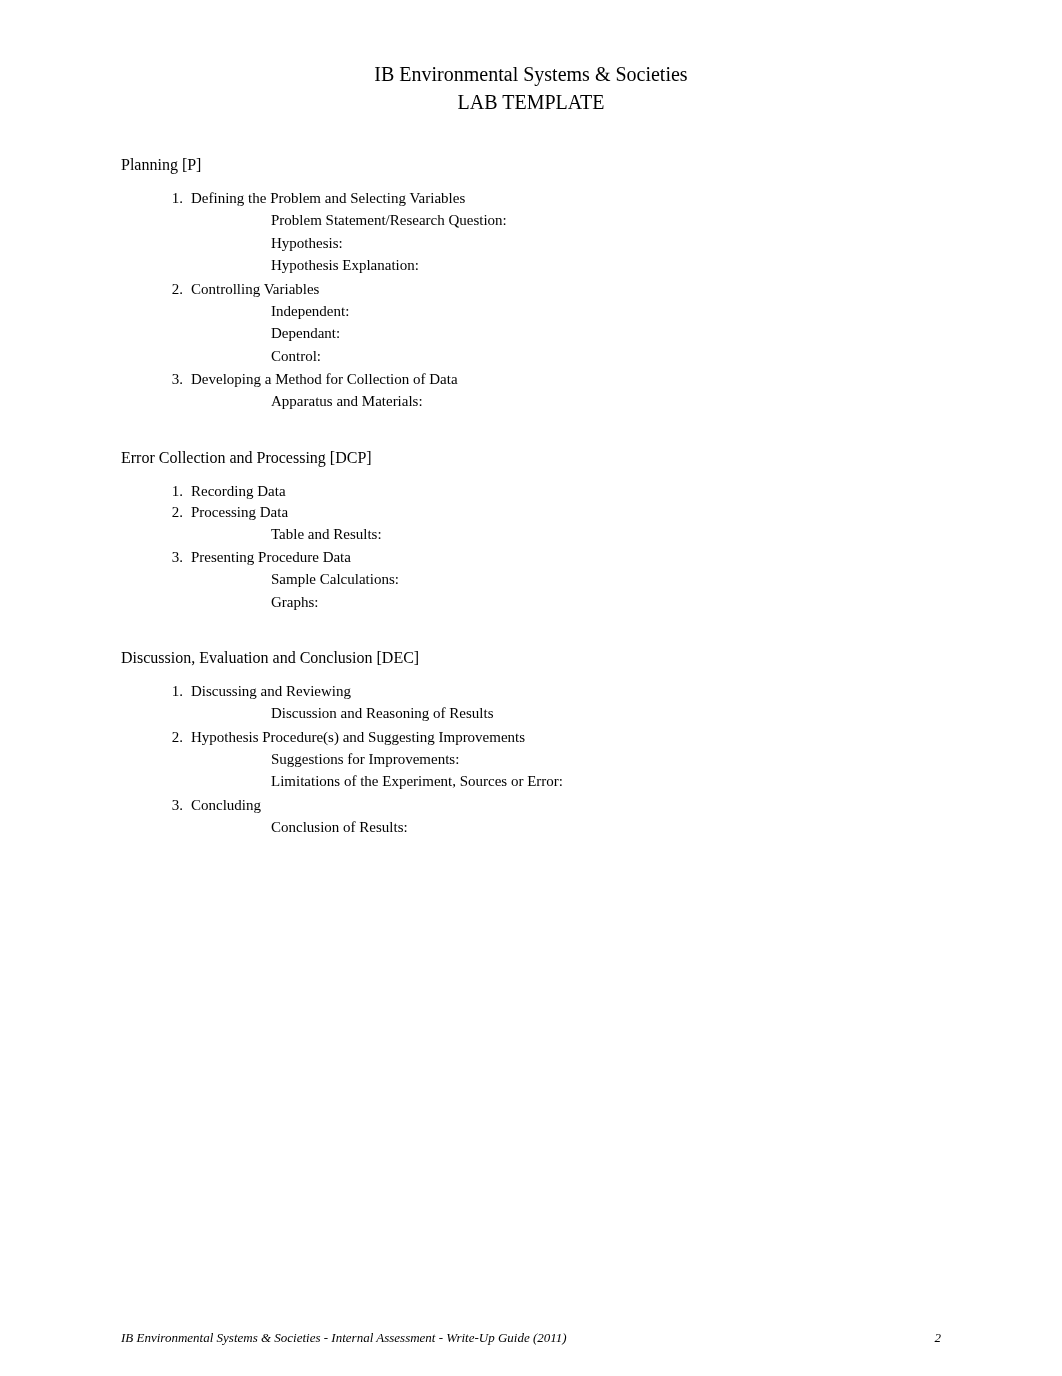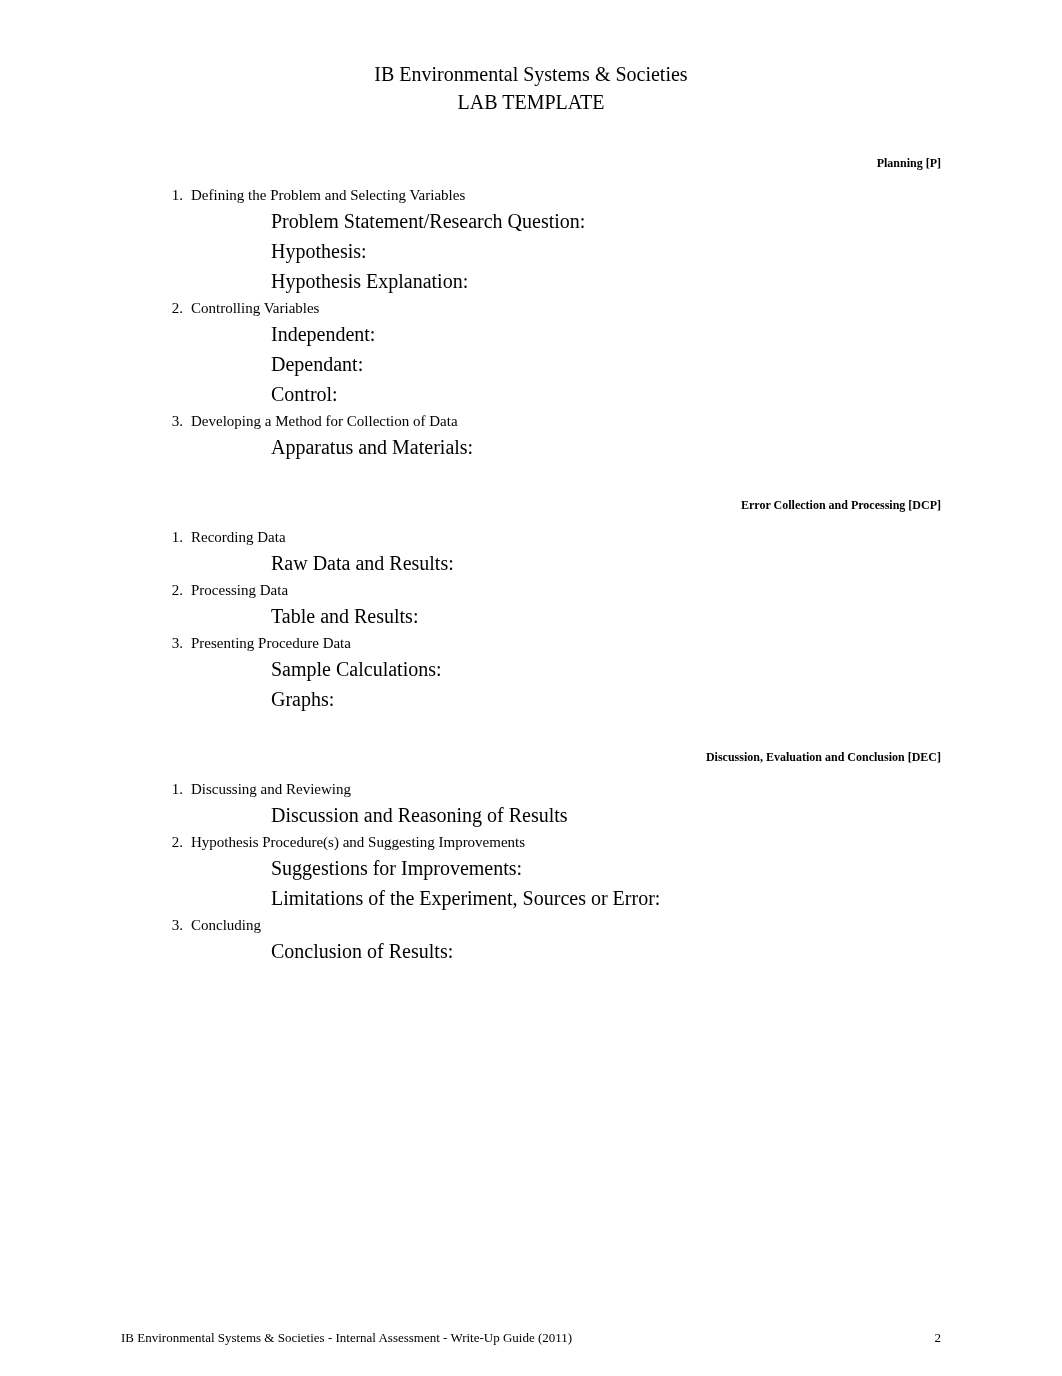--- a/index.html
+++ b/index.html
@@ -34,24 +34,23 @@
       font-size: 20px;
       font-weight: normal;
       line-height: 1.4;
     }
 
     .section {
       margin-bottom: 36px;
     }
 
     .section-heading {
-      font-weight: bold;
-      font-size: 12px;
+      font-weight: normal;
+      font-size: 16px;
       margin-bottom: 16px;
-      text-align: right;
     }
 
     .list-item {
       display: flex;
       margin-bottom: 4px;
       font-size: 15px;
     }
 
     .list-number {
       min-width: 70px;
@@ -67,33 +66,34 @@
       display: block;
     }
 
     .sub-items {
       margin-top: 2px;
     }
 
     .sub-item {
       display: block;
       padding-left: 80px;
-      font-size: 20px;
+      font-size: 15px;
       line-height: 1.5;
     }
 
     .footer {
       position: absolute;
       bottom: 30px;
       left: 0;
       right: 0;
       display: flex;
       justify-content: space-between;
       font-size: 13px;
       color: #000;
+      font-style: italic;
     }
 
     .footer-left {
       font-size: 13px;
     }
 
     .footer-right {
       font-size: 13px;
     }
   </style>
@@ -142,23 +142,20 @@
             </div>
           </div>
         </div>
       </div>
       <div class="section">
         <div class="section-heading">Error Collection and Processing [DCP]</div>
         <div class="list-item">
           <span class="list-number">1.</span>
           <div class="list-content">
             <span class="main-label">Recording Data</span>
-            <div class="sub-items">
-              <span class="sub-item">Raw Data and Results:</span>
-            </div>
           </div>
         </div>
         <div class="list-item">
           <span class="list-number">2.</span>
           <div class="list-content">
             <span class="main-label">Processing Data</span>
             <div class="sub-items">
               <span class="sub-item">Table and Results:</span>
             </div>
           </div>

